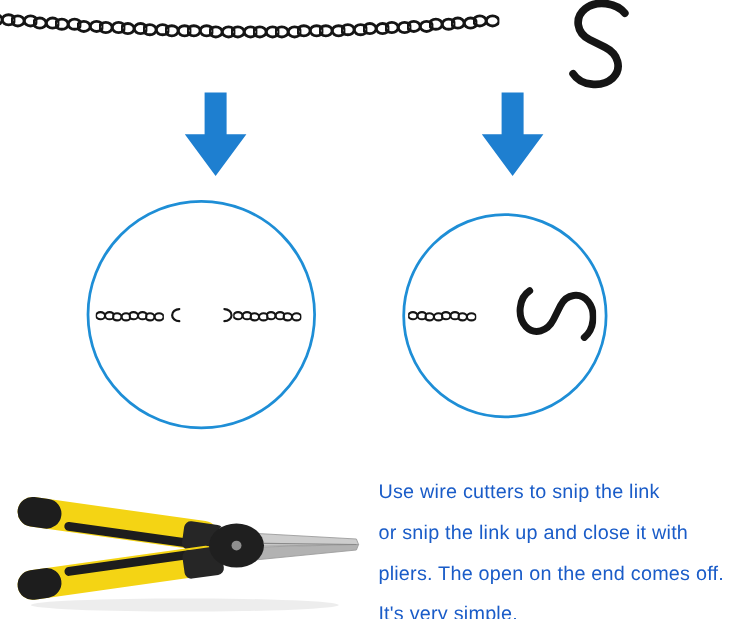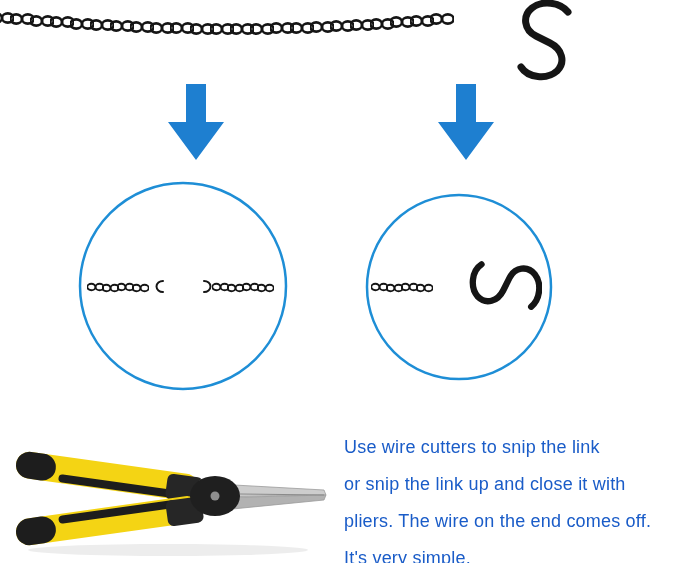--- a/index.html
+++ b/index.html
@@ -113,17 +113,17 @@
       <line x1="222" y1="56" x2="306" y2="57" stroke="#8a8a8a" stroke-width="1"></line>
 
       <ellipse cx="197" cy="58" rx="25" ry="20" fill="#1f1f1f"></ellipse>
       <circle cx="197" cy="58" r="4.5" fill="#8e8e8e"></circle>
     </g>
   </svg>
 
   <div class="instructions">
     <div class="line">Use wire cutters to snip the link</div>
     <div class="line">or snip the link up and close it with</div>
-    <div class="line">pliers. The wire on the end comes off.</div>
+    <div class="line">pliers. The open on the end comes off.</div>
     <div class="line">It's very simple.</div>
   </div>
 
 </div>
 
 </body></html>

